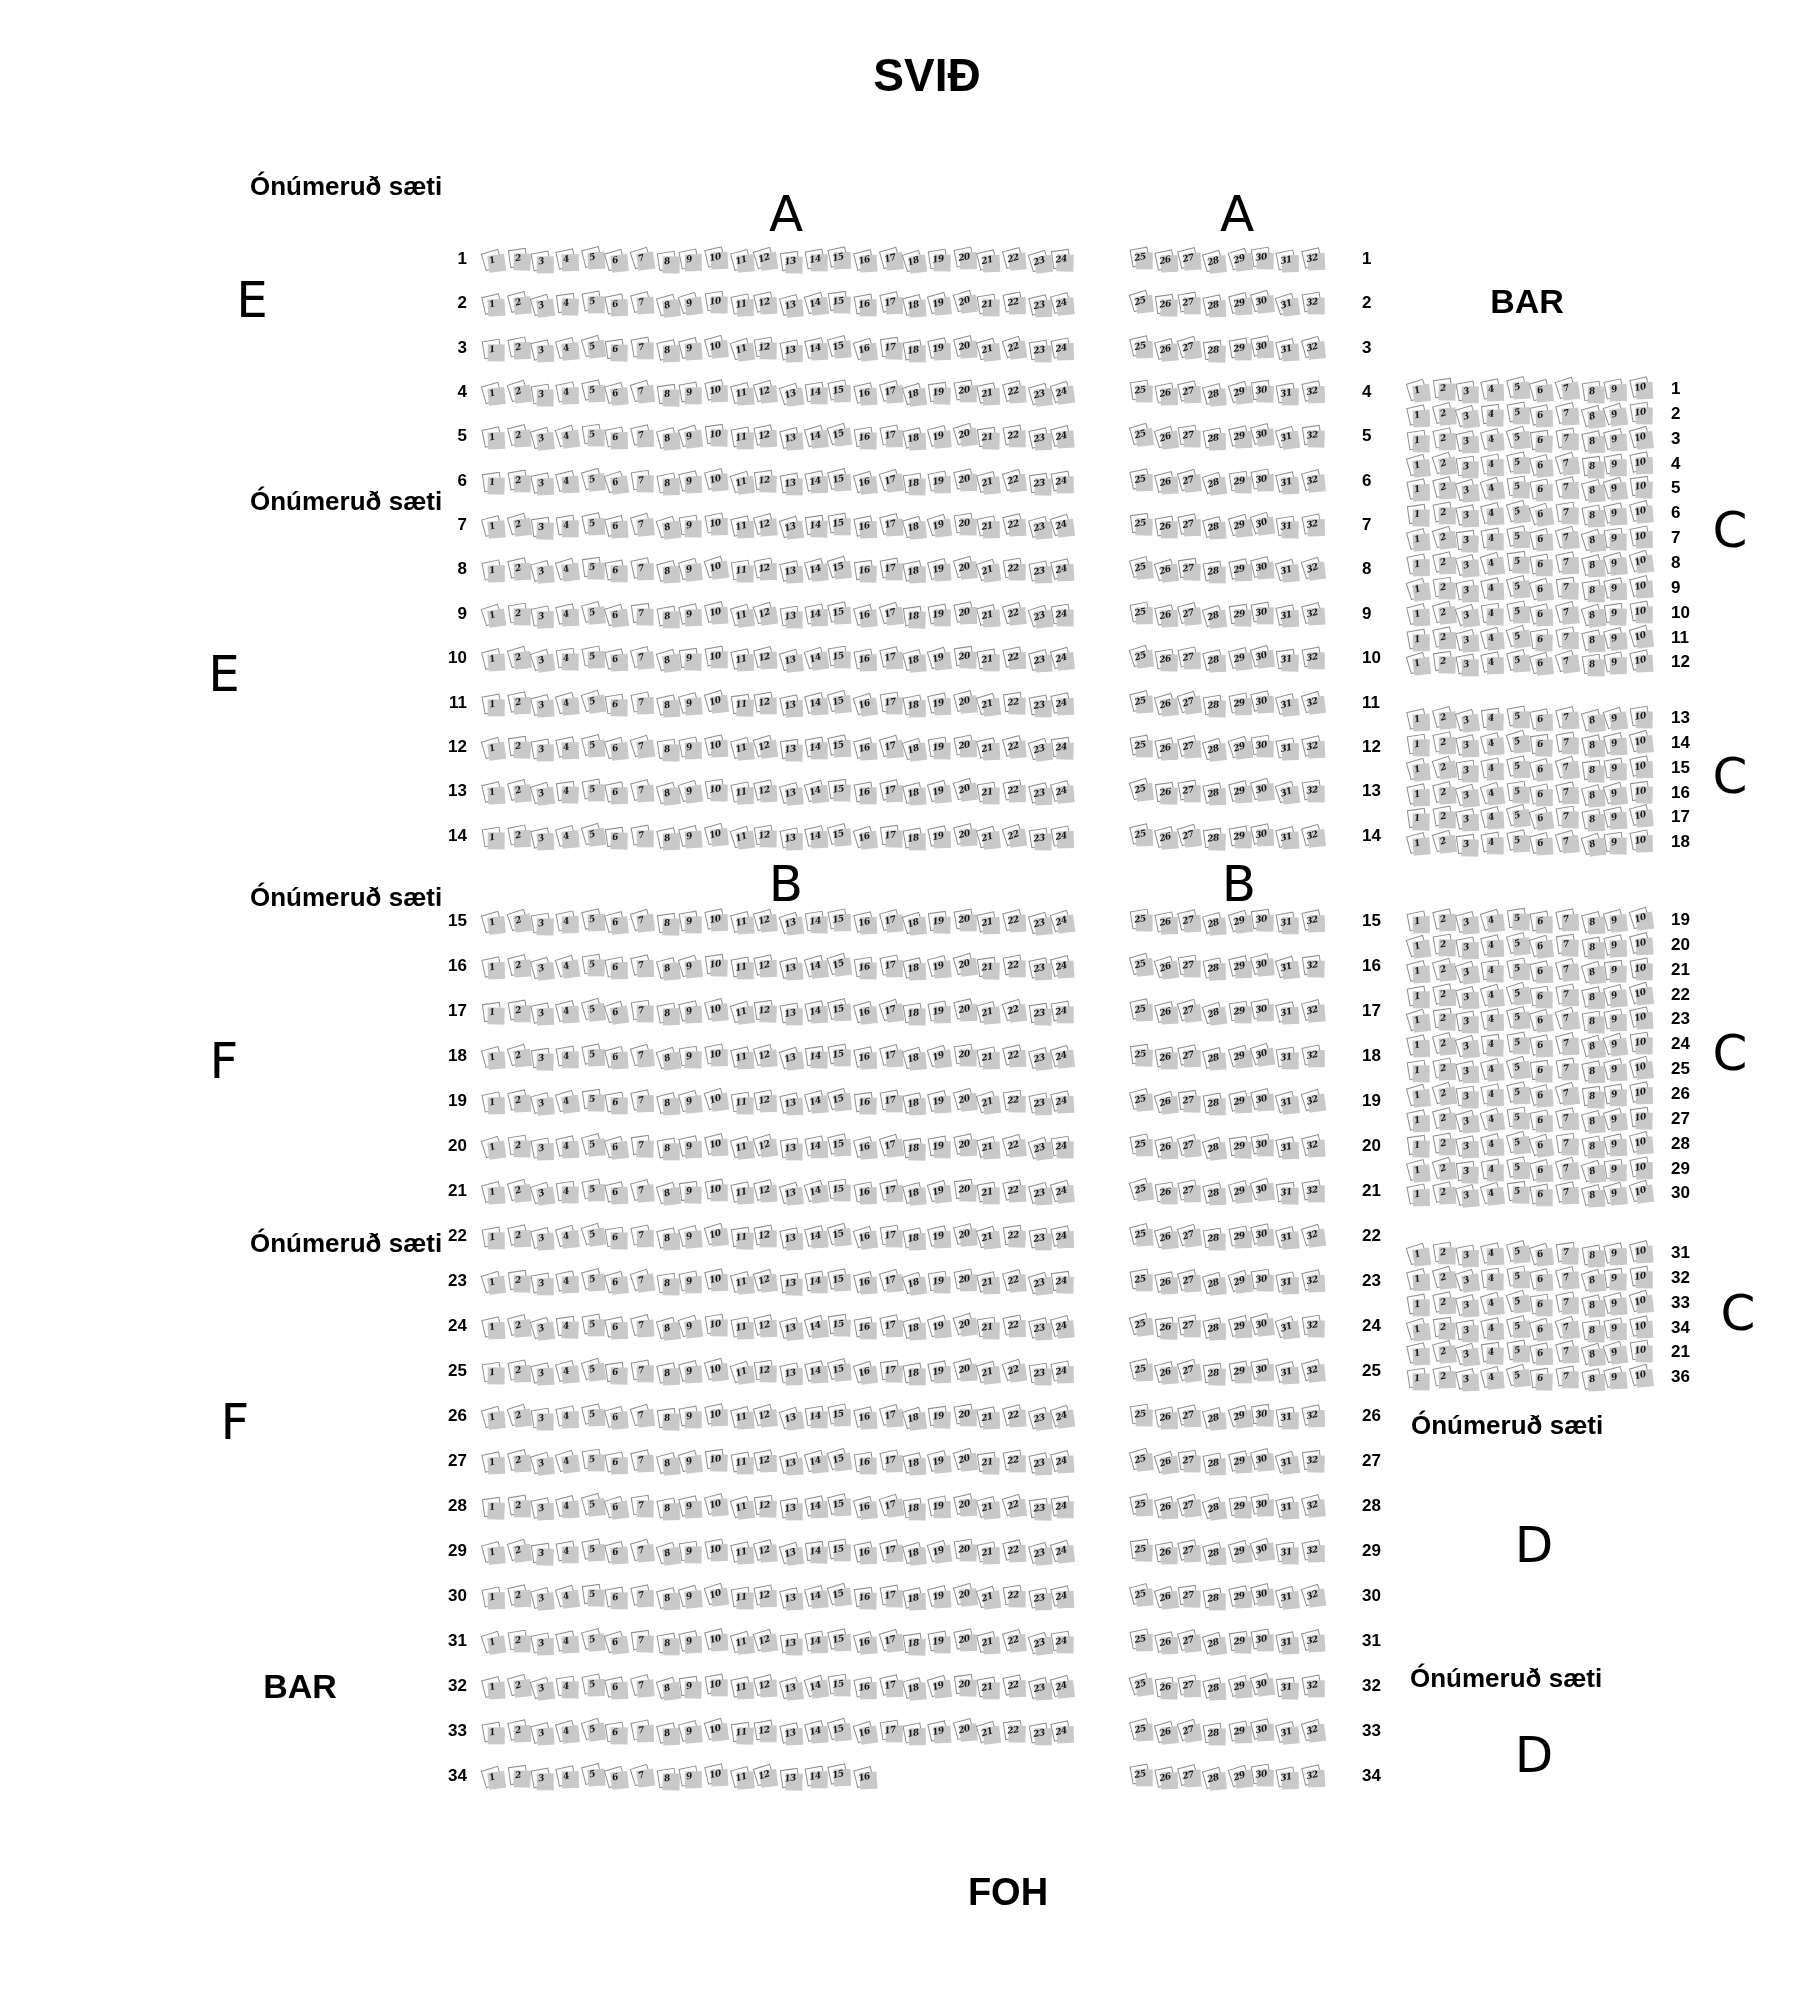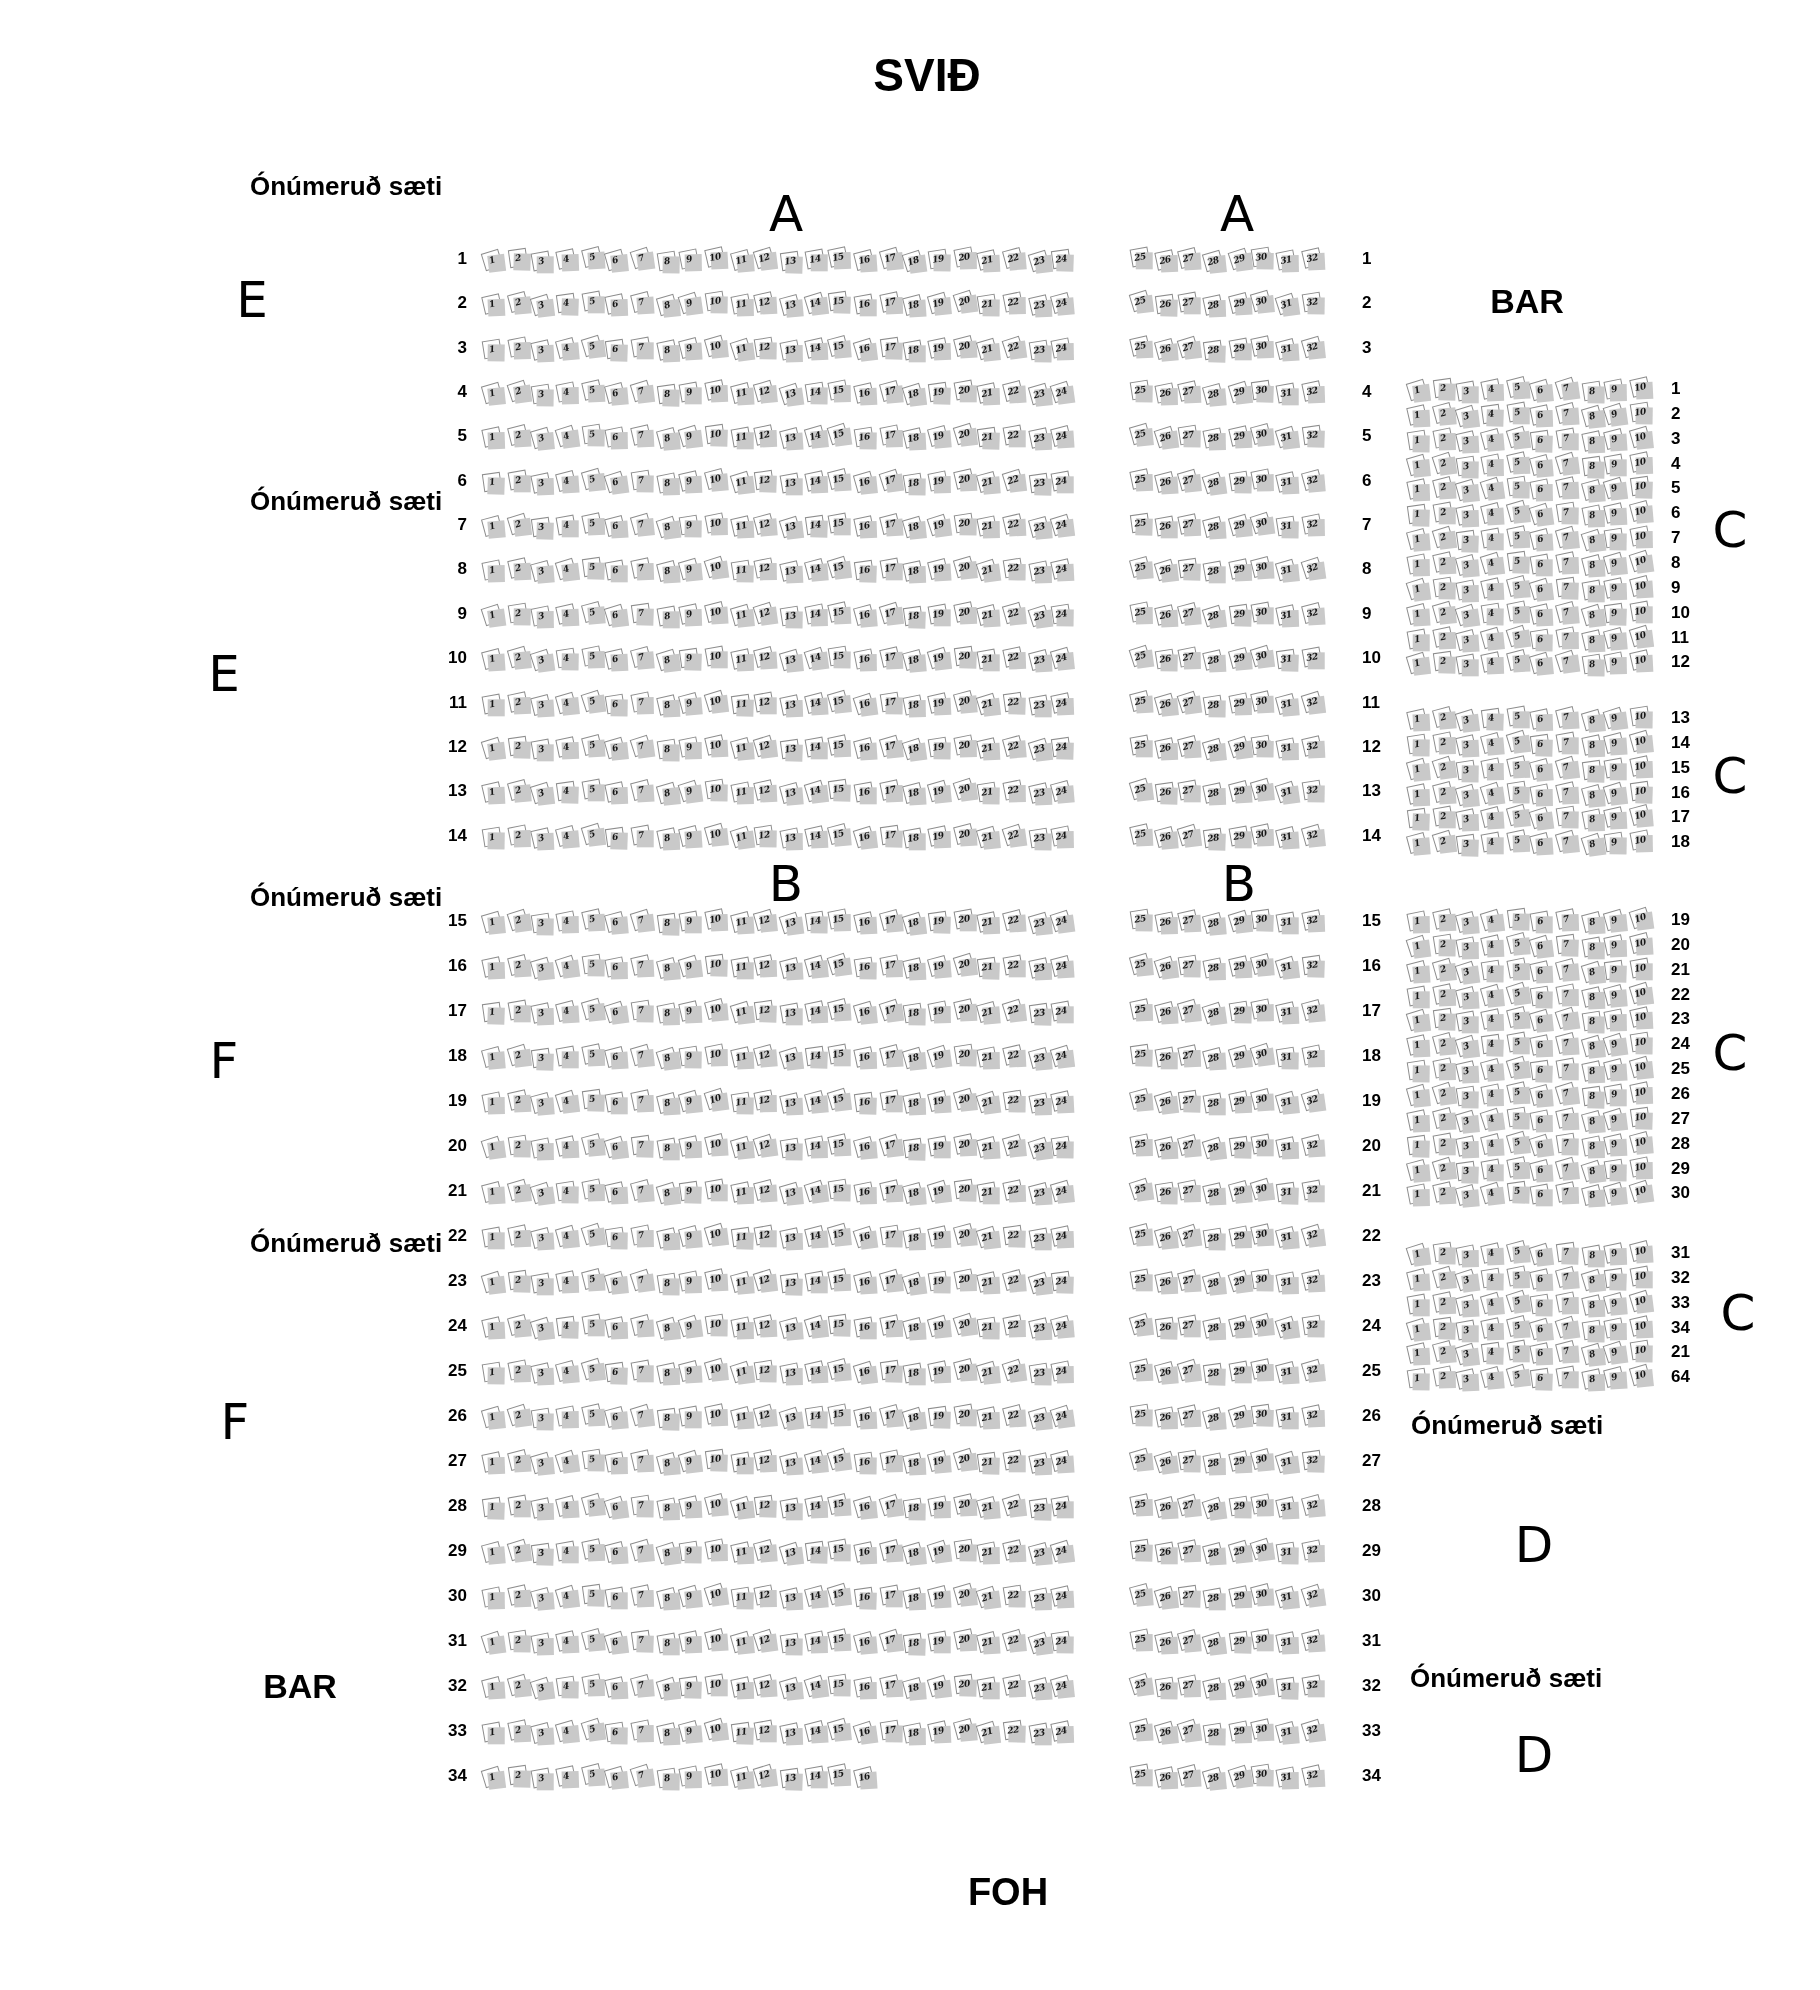--- a/index.html
+++ b/index.html
@@ -4463,21 +4463,21 @@
     </div>
     <div class="seat" style="left: 1582.6px; top: 1345.4px; transform: rotate(-16deg);">
       <span class="sn">8</span>
     </div>
     <div class="seat" style="left: 1605.4px; top: 1343.4px; transform: rotate(-18deg);">
       <span class="sn">9</span>
     </div>
     <div class="seat" style="left: 1631.2px; top: 1341.4px; transform: rotate(-9deg);">
       <span class="sn">10</span>
     </div>
-    <div class="rowlab" style="left: 1671px; top: 1377.25px;">64</div>
+    <div class="rowlab" style="left: 1671px; top: 1377.25px;">36</div>
     <div class="seat" style="left: 1408px; top: 1369.25px; transform: rotate(-9deg);">
       <span class="sn">1</span>
     </div>
     <div class="seat" style="left: 1433.8px; top: 1367.25px; transform: rotate(-11deg);">
       <span class="sn">2</span>
     </div>
     <div class="seat" style="left: 1456.6px; top: 1370.25px; transform: rotate(-13deg);">
       <span class="sn">3</span>
     </div>
     <div class="seat" style="left: 1482.4px; top: 1368.25px; transform: rotate(-15deg);">

